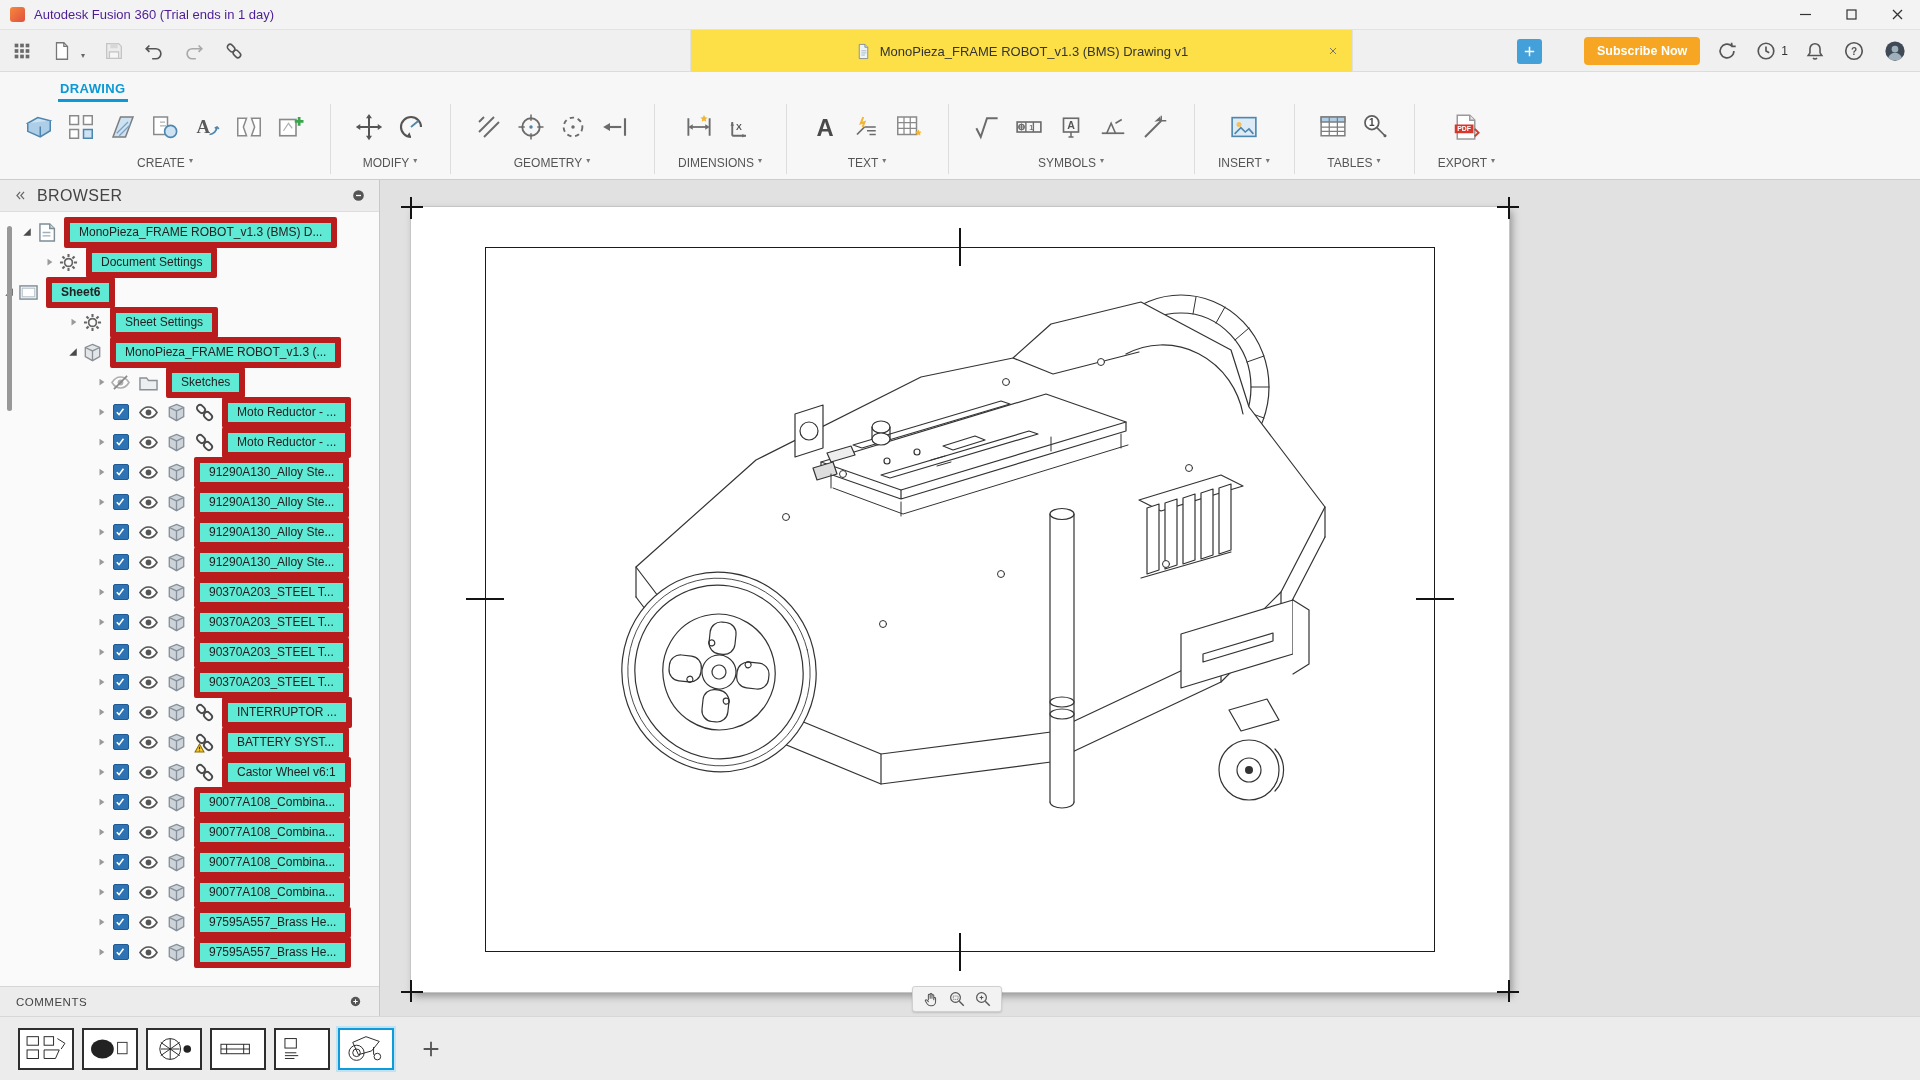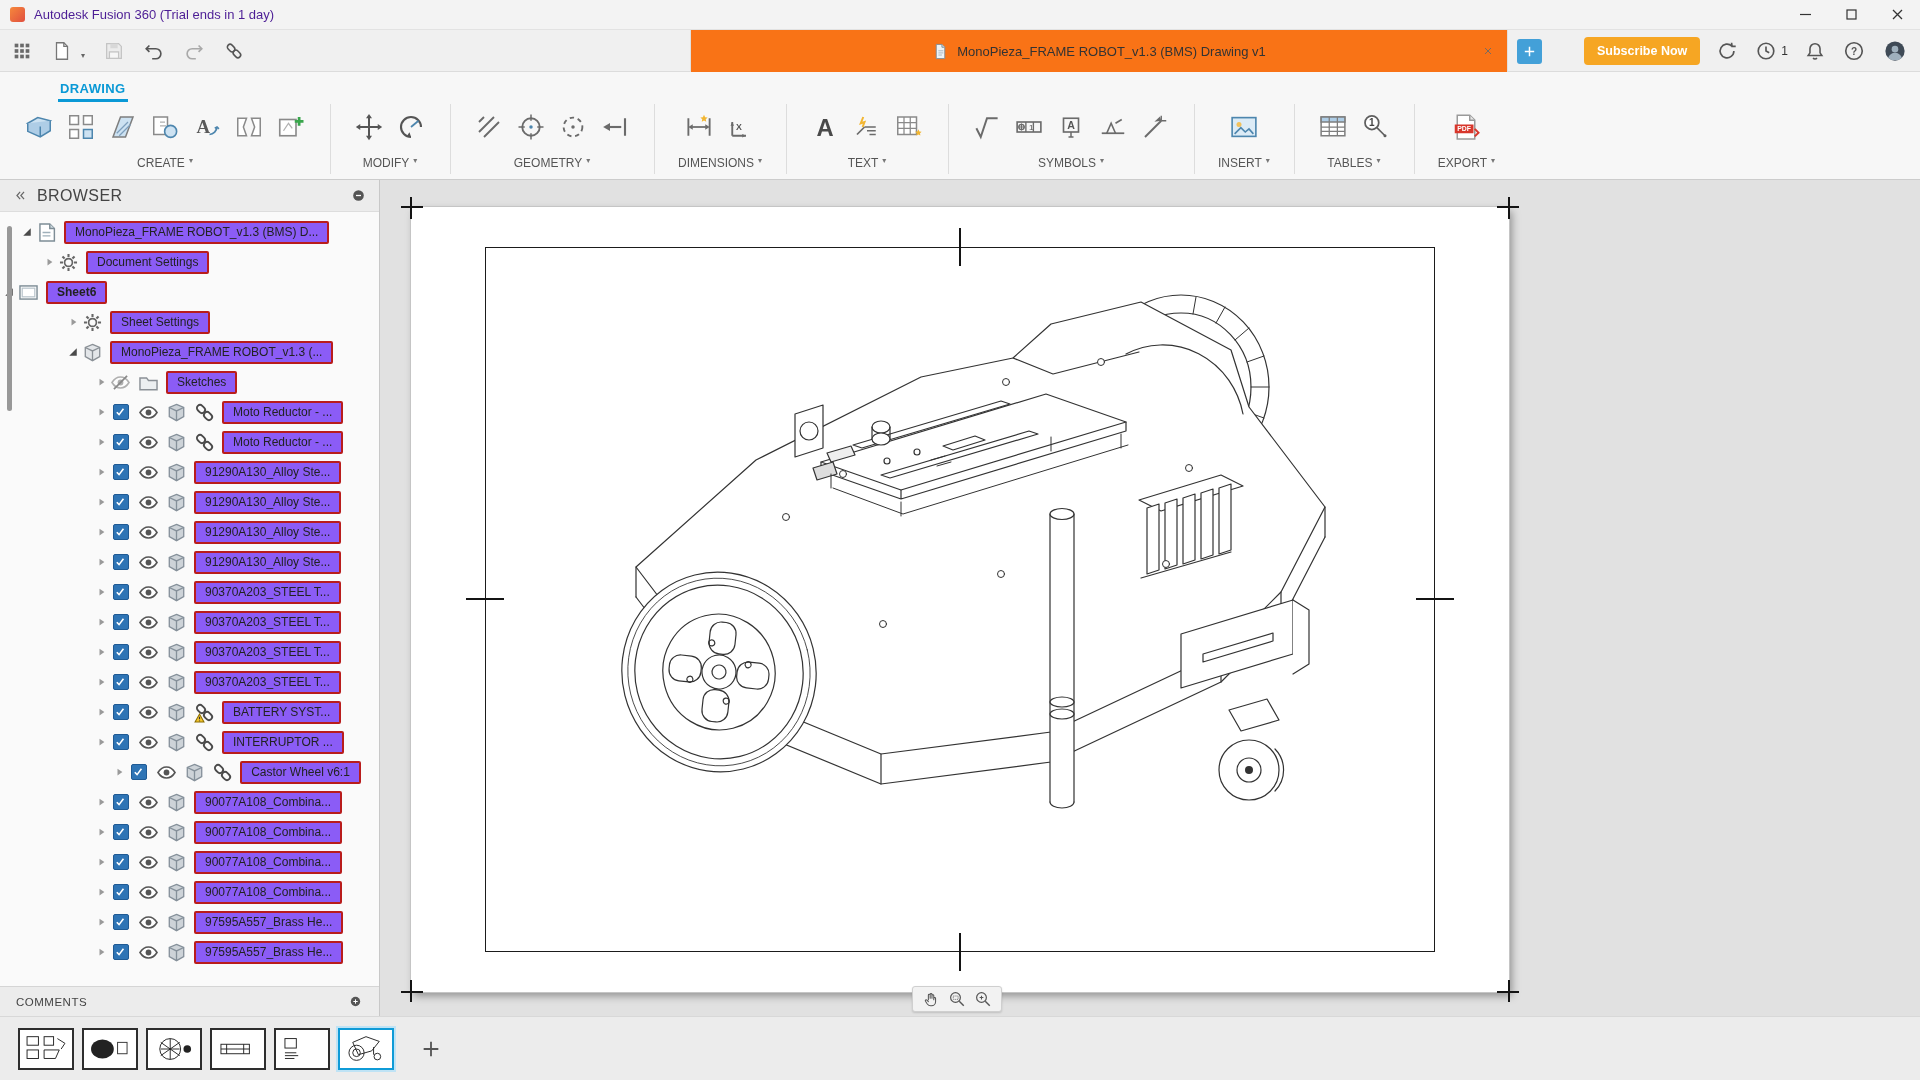--- a/index.html
+++ b/index.html
@@ -16,21 +16,21 @@
   .win-btn{width:46px;height:30px;display:flex;align-items:center;justify-content:center;color:#333;}
   .win-btn svg{width:13px;height:13px;}
 
   
   .toolbar{height:42px;background:#f0f0f0;position:relative;display:flex;align-items:center;border-bottom:1px solid #dcdcdc;}
   .tb-left{display:flex;align-items:center;gap:17px;padding-left:10px;}
   .tb-icon{width:23px;height:23px;display:flex;align-items:center;justify-content:center;}
   .tb-icon svg{width:22px;height:22px;}
   .tb-icon.dim{opacity:.45;}
   .file-caret{font-size:8px;color:#666;margin-left:-9px;align-self:flex-end;padding-bottom:2px;}
-  .doc-tab{position:absolute;left:690px;top:0;width:818px;height:42px;background:#f97316;
+  .doc-tab{position:absolute;left:690px;top:0;width:663px;height:42px;background:#fde047;
     border-left:1px solid #e0e0e0;border-right:1px solid #e0e0e0;display:flex;align-items:center;justify-content:center;gap:8px;}
   .doc-tab-title{font-size:13px;color:#333;}
   .doc-tab-icon{width:17px;height:19px;}
   .doc-tab-close{position:absolute;right:10px;width:18px;height:18px;display:flex;align-items:center;justify-content:center;}
   .doc-tab-close svg{width:12px;height:12px;}
   .new-tab{position:absolute;left:1517px;top:9px;width:25px;height:25px;border-radius:3px;background:#43a0d8;
     display:flex;align-items:center;justify-content:center;}
   .new-tab svg{width:15px;height:15px;}
   .tb-right{position:absolute;right:12px;display:flex;align-items:center;gap:15px;}
   .subscribe{background:#f6a623;color:#fff;font-size:12.5px;font-weight:bold;border-radius:4px;padding:7px 13px;}
@@ -63,21 +63,21 @@
   .bh-icon{width:17px;height:17px;}
   .bh-right{margin-left:auto;}
   .tree{flex:1;overflow:hidden;padding-top:5px;position:relative;}
   .tree-scroll{position:absolute;left:7px;top:14px;width:5px;height:185px;background:#989898;border-radius:3px;}
   .trow{height:30px;display:flex;align-items:center;}
   .arrow{width:18px;height:16px;flex:none;display:flex;align-items:center;justify-content:center;}
   .arrow svg{width:12px;height:12px;}
   .t-icon{width:21px;height:21px;margin-right:7px;flex:none;}
   .t-icon svg{width:100%;height:100%;}
   .t-icon.chk{width:16px;height:16px;margin:0 9px 0 3px;background:#2e74b5;border:1px solid #1f5a94;border-radius:2px;}
-  .pill{background:#8b5cf6;border:2px solid #b91c1c;border-radius:2px;padding:2.5px 9px;font-size:12px;color:#222;white-space:nowrap;}
+  .pill{background:#5eead4;border:6px solid #b91c1c;border-radius:2px;padding:2.5px 9px;font-size:12px;color:#222;white-space:nowrap;}
   .comments{height:30px;background:#ececec;border-top:1px solid #d5d5d5;display:flex;align-items:center;padding:0 16px;}
   .comments-label{font-size:11.5px;color:#444;letter-spacing:.5px;}
   .comments .bh-icon{margin-left:auto;width:15px;height:15px;}
 
   
   .canvas{flex:1;position:relative;background:#e1e1e1;overflow:hidden;}
   .sheet{position:absolute;left:31px;top:27px;width:1098px;height:785px;background:#fff;
     box-shadow:0 0 0 1px #c5c5c5, 3px 4px 8px rgba(0,0,0,.35);}
   .border-rect{position:absolute;left:74px;top:40px;right:74px;bottom:40px;border:1.4px solid #1b1b1b;}
   .mark{position:absolute;background:#141414;}
@@ -916,25 +916,23 @@
               <path d="M8 1.8l5.5 2.4v7L8 14.2l-5.5-3V4.2z" fill="#cdd3d8" stroke="#85909a" stroke-width="1"></path>
               <path d="M2.5 4.2 8 6.8l5.5-2.6M8 6.8v7.4" fill="none" stroke="#85909a" stroke-width="1"></path>
             </svg>
           </span>
           <span class="t-icon">
             <svg viewBox="0 0 16 16" width="100%" height="100%">
               <g transform="rotate(45 8 8)" fill="none" stroke="#4a4a4a" stroke-width="1.4">
                 <rect x="0.8" y="5.6" width="6.8" height="4.8" rx="2.4"></rect>
                 <rect x="8.4" y="5.6" width="6.8" height="4.8" rx="2.4"></rect>
               </g>
-              <path d="M0.8 15.2l3.4-6 3.4 6z" fill="#f6c62d" stroke="#8a6d00" stroke-width="0.8"></path>
-              <path d="M4.2 11.2v2M4.2 14v.6" stroke="#333" stroke-width="0.9"></path>
-            </svg>
-          </span>
-          <span class="pill">BATTERY SYST...</span>
+            </svg>
+          </span>
+          <span class="pill">INTERRUPTOR ...</span>
         </div>
         <div class="trow" style="padding-left: 92px;">
           <span class="arrow">
             <svg viewBox="0 0 16 16" width="100%" height="100%">
               <path d="M6 3.5 12.5 8 6 12.5z" fill="#9a9a9a"></path>
             </svg>
           </span>
           <span class="t-icon chk">
             <svg viewBox="0 0 16 16" width="100%" height="100%">
               <path d="M3.2 8.2l2.6 2.8 5-6.6" stroke="#fff" stroke-width="1.8" fill="none"></path>
@@ -951,25 +949,27 @@
               <path d="M8 1.8l5.5 2.4v7L8 14.2l-5.5-3V4.2z" fill="#cdd3d8" stroke="#85909a" stroke-width="1"></path>
               <path d="M2.5 4.2 8 6.8l5.5-2.6M8 6.8v7.4" fill="none" stroke="#85909a" stroke-width="1"></path>
             </svg>
           </span>
           <span class="t-icon">
             <svg viewBox="0 0 16 16" width="100%" height="100%">
               <g transform="rotate(45 8 8)" fill="none" stroke="#4a4a4a" stroke-width="1.4">
                 <rect x="0.8" y="5.6" width="6.8" height="4.8" rx="2.4"></rect>
                 <rect x="8.4" y="5.6" width="6.8" height="4.8" rx="2.4"></rect>
               </g>
-            </svg>
-          </span>
-          <span class="pill">INTERRUPTOR ...</span>
-        </div>
-        <div class="trow" style="padding-left: 92px; justify-content: center;">
+              <path d="M0.8 15.2l3.4-6 3.4 6z" fill="#f6c62d" stroke="#8a6d00" stroke-width="0.8"></path>
+              <path d="M4.2 11.2v2M4.2 14v.6" stroke="#333" stroke-width="0.9"></path>
+            </svg>
+          </span>
+          <span class="pill">BATTERY SYST...</span>
+        </div>
+        <div class="trow" style="padding-left: 92px;">
           <span class="arrow">
             <svg viewBox="0 0 16 16" width="100%" height="100%">
               <path d="M6 3.5 12.5 8 6 12.5z" fill="#9a9a9a"></path>
             </svg>
           </span>
           <span class="t-icon chk">
             <svg viewBox="0 0 16 16" width="100%" height="100%">
               <path d="M3.2 8.2l2.6 2.8 5-6.6" stroke="#fff" stroke-width="1.8" fill="none"></path>
             </svg>
           </span>

